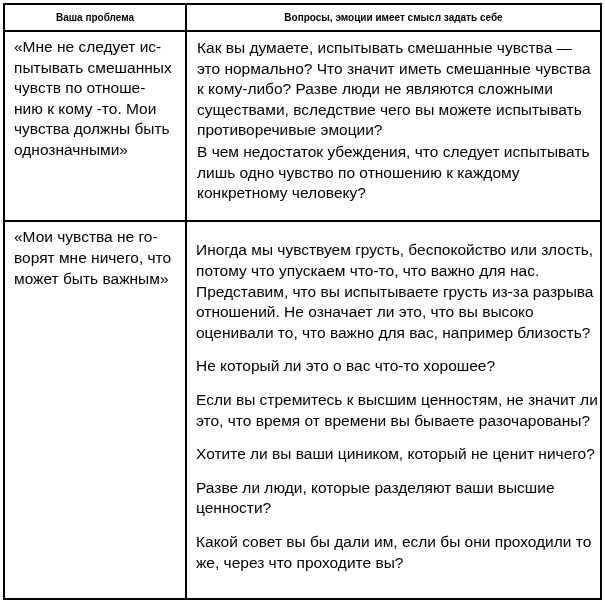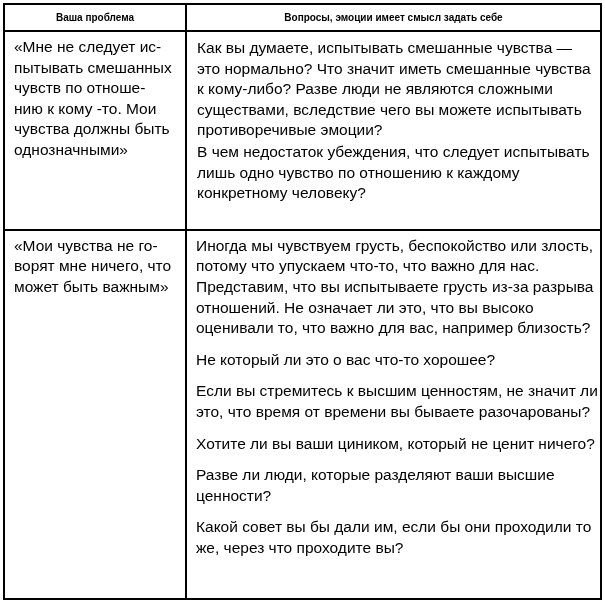--- a/index.html
+++ b/index.html
@@ -44,21 +44,21 @@
   td.problem-cell .problem-text {
     white-space: pre-line;
   }
   td.questions-cell p {
     margin: 0;
   }
   td.questions-cell.tight p {
     margin: 1px;
   }
   td.questions-cell.spaced p {
-    margin: 0 0 11px 0;
+    margin: 13px 0 11px 0;
   }
   td.questions-cell.spaced p:last-child {
     margin-bottom: 0;
   }
 </style>
 </head>
 <body>
 
 <table class="doc-table">
   <colgroup>

